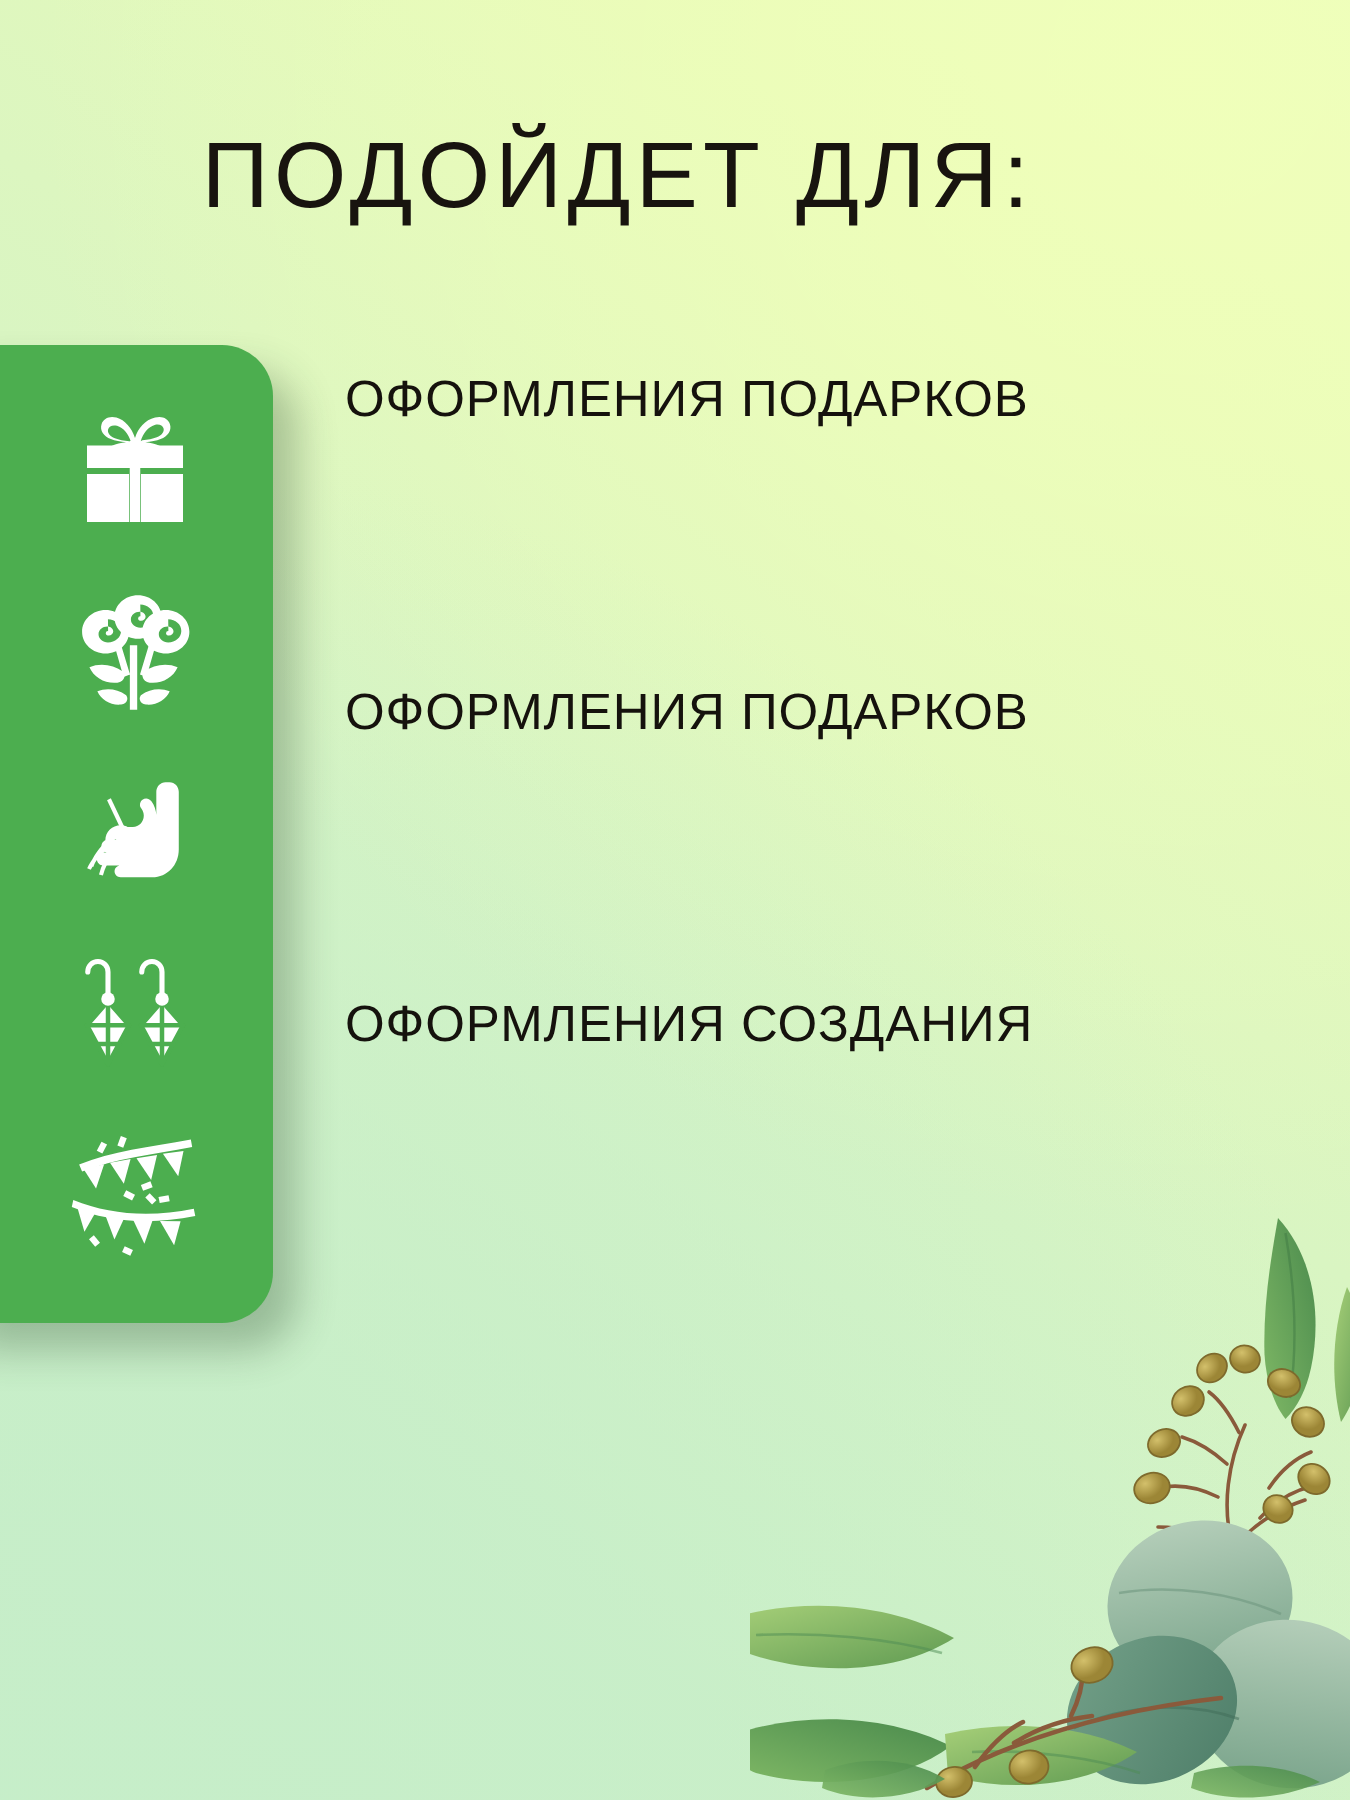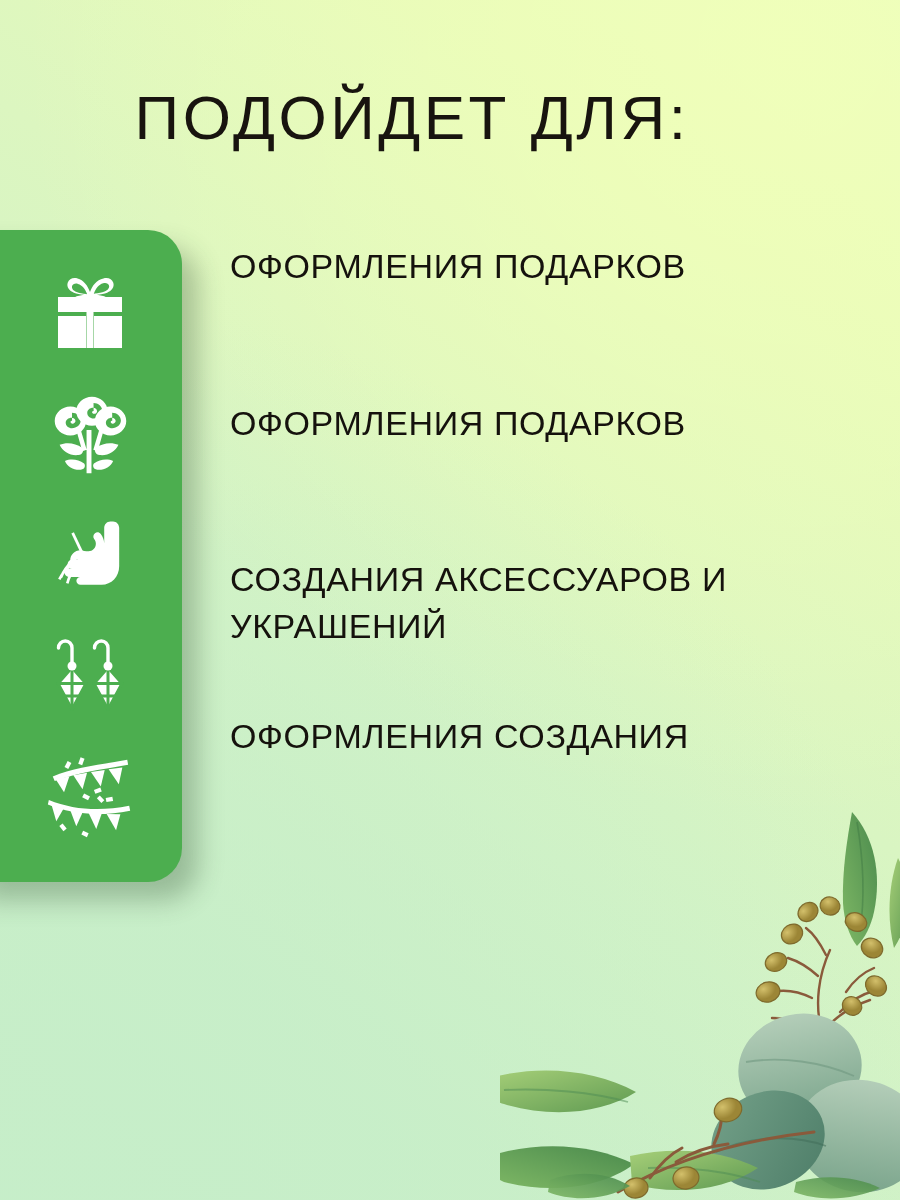--- a/index.html
+++ b/index.html
@@ -203,24 +203,20 @@
   </div>
 
   <div id="feature-list">
     <div class="feature-row">
       <div class="feature-text">ОФОРМЛЕНИЯ ПОДАРКОВ</div>
     </div>
     <div class="feature-row">
       <div class="feature-text">ОФОРМЛЕНИЯ ПОДАРКОВ</div>
     </div>
     <div class="feature-row">
-      <div class="feature-text">СОЗДАНИЯ  АКСЕССУАРОВ И
-УКРАШЕНИЙ</div>
-    </div>
-    <div class="feature-row">
       <div class="feature-text">ОФОРМЛЕНИЯ  СОЗДАНИЯ</div>
     </div>
   </div>
 
   <div id="botanical">
     <svg viewBox="0 0 400 400" aria-hidden="true">
       <defs>
         <linearGradient id="lgA" x1="0" y1="0" x2="1" y2="1">
           <stop offset="0%" stop-color="#a6cf78"></stop>
             <stop offset="100%" stop-color="#5f9a52"></stop>

